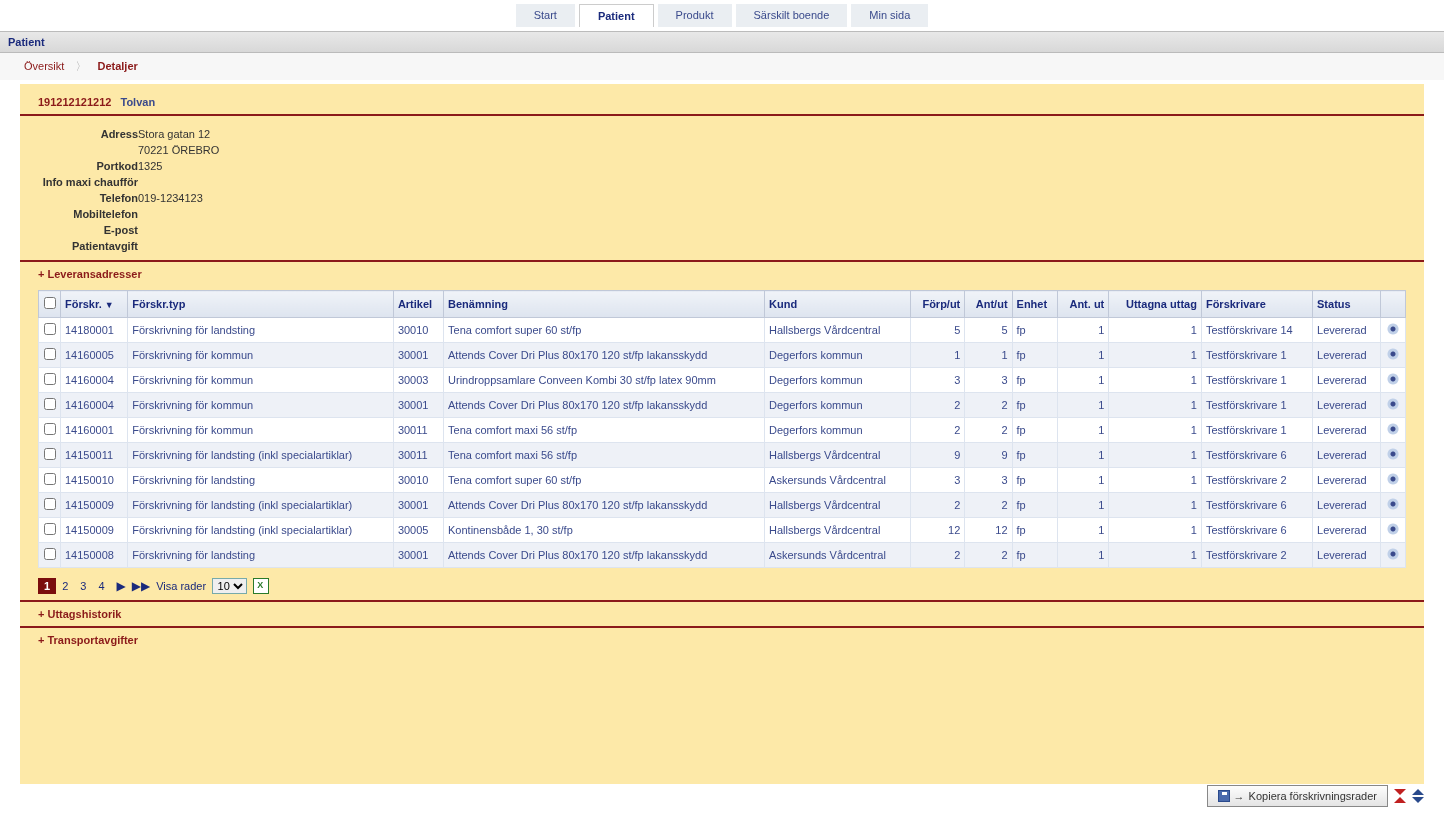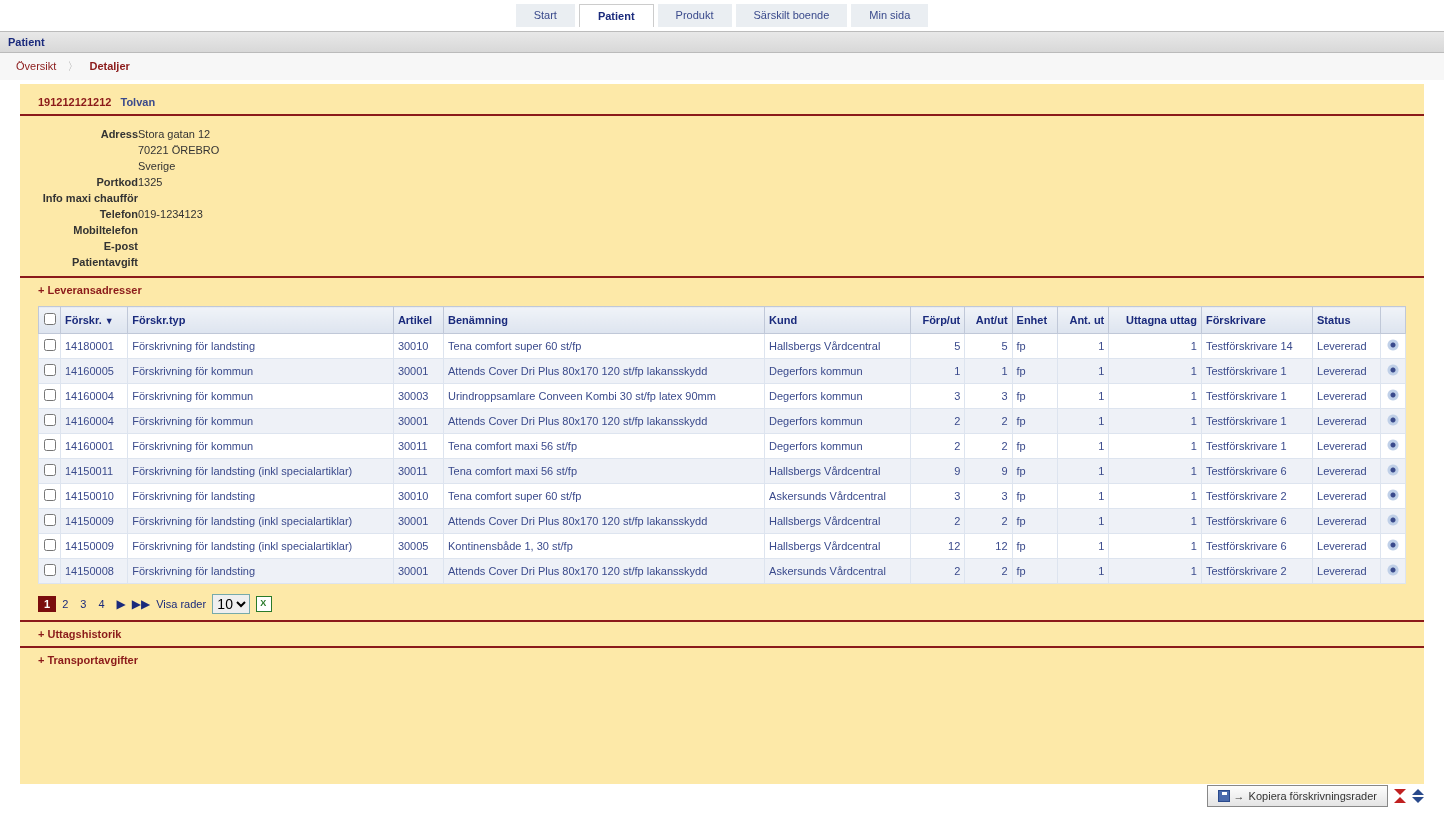--- a/index.html
+++ b/index.html
@@ -1,21 +1,21 @@
 <!DOCTYPE html>
 <html><head>
 <meta charset="utf-8">
 <style>
 * { box-sizing: border-box; margin: 0; padding: 0; }
 body { font-family: Verdana, Arial, sans-serif; font-size: 11px; color: #333; background: #fff; }
 .topnav { display: flex; justify-content: center; padding: 4px 0; background: #fff; }
 .topnav-item { padding: 5px 18px; margin: 0 2px; background: #eaeef2; color: #3a4a8c; cursor: pointer; font-size: 11px; }
 .topnav-item.active { background: #fff; color: #1a2a7c; font-weight: bold; border: 1px solid #ccc; border-bottom: none; }
 .titlebar { background: linear-gradient(#e8e8e8,#d8d8d8); color: #1a2a7c; font-weight: bold; padding: 4px 8px; border-top:1px solid #bbb; border-bottom:1px solid #bbb; }
-.breadcrumb { padding: 6px 16px; background: #f7f7f7; font-size: 11px; }
+.breadcrumb { padding: 6px 24px; background: #f7f7f7; font-size: 11px; }
 .breadcrumb a { color: #8b1a1a; text-decoration: none; }
 .breadcrumb .sep { color: #aaa; margin: 0 8px; }
 .breadcrumb .current { color: #8b1a1a; font-weight: bold; }
 .content { background: #fde9a8; padding: 0 0 40px 0; margin: 4px 20px; min-height: 700px; position: relative; }
 .patient-header { padding: 12px 18px 6px 18px; border-bottom: 2px solid #8b1a1a; }
 .pid { color: #8b1a1a; font-weight: bold; display: inline-block; margin-right: 6px; }
 .pname { color: #3a4a8c; font-weight: bold; }
 .info-grid { padding: 10px 18px 6px 18px; }
 .info-row { display: flex; padding: 2px 0; text-align: right; }
 .info-label { width: 100px; font-weight: bold; color: #333; font-size: 11px; }
@@ -28,21 +28,21 @@
 table.grid th.right, table.grid td.right { text-align: right; }
 table.grid td { padding: 5px 4px; border: 1px solid #dde4ef; color: #3a4a8c; white-space: nowrap; }
 table.grid tr:nth-child(even) td { background: #eef1f7; }
 table.grid tr:nth-child(odd) td { background: #fff; }
 .chk { width: 12px; height: 12px; }
 .eye-icon { display:inline-block; width:16px; height:12px; background: radial-gradient(circle at 50% 50%, #3a4a8c 2px, #c0d0e8 3px, #c0d0e8 5px, transparent 6px); border-radius: 50%; }
 .pager { padding: 6px 18px; display:flex; align-items:center; gap:6px; color:#1a2a7c; }
 .pager .pg { padding: 2px 6px; cursor:pointer; }
 .pager .pg.active { background:#7a0d0d; color:#fff; font-weight:bold; }
 .pager .arrow { color:#1a2a7c; cursor:pointer; font-size:12px; }
-.pager select { font-size:14px; border:1px solid #7aa;text-align:center; }
+.pager select { font-size:11px; border:1px solid #7aa;text-align:center; }
 .excel-icon { display:inline-block; width:16px; height:16px; border:1px solid #2a7a2a; background:#fff; position:relative; }
 .excel-icon::after { content:'X'; color:#2a7a2a; font-size:9px; font-weight:bold; position:absolute; left:3px; top:1px; }
 .bottom-bar { position: fixed; right: 20px; bottom: 8px; display:flex; align-items:center; gap:6px; }
 .copy-btn { background: linear-gradient(#fdfdfd,#e4e4e4); border:1px solid #888; padding:4px 10px; font-size:11px; color:#333; cursor:pointer; display:flex; align-items:center; gap:4px; }
 .disk-icon { display:inline-block; width:12px; height:12px; background:#4a6aac; border:1px solid #2a4a8c; position:relative; }
 .disk-icon::after { content:''; position:absolute; top:1px; left:3px; width:5px; height:3px; background:#fff; }
 .exp-col { display:flex; flex-direction:column; gap:2px; }
 .tri-up { width:0; height:0; border-left:6px solid transparent; border-right:6px solid transparent; border-bottom:6px solid #c02020; cursor:pointer; }
 .tri-down { width:0; height:0; border-left:6px solid transparent; border-right:6px solid transparent; border-top:6px solid #c02020; cursor:pointer; }
 .tri-up-b { width:0; height:0; border-left:6px solid transparent; border-right:6px solid transparent; border-bottom:6px solid #2a4a8c; cursor:pointer; }
@@ -76,24 +76,20 @@
   </div>
 
   <div class="info-grid">
     <div class="info-row">
         <div class="info-label">Adress</div>
         <div class="info-value">Stora gatan 12</div>
       </div>
     <div class="info-row">
         <div class="info-label"></div>
         <div class="info-value">70221 ÖREBRO</div>
-      </div>
-    <div class="info-row">
-        <div class="info-label"></div>
-        <div class="info-value">Sverige</div>
       </div>
     <div class="info-row">
         <div class="info-label">Portkod</div>
         <div class="info-value">1325</div>
       </div>
     <div class="info-row">
         <div class="info-label">Info maxi chaufför</div>
         <div class="info-value"></div>
       </div>
     <div class="info-row">

